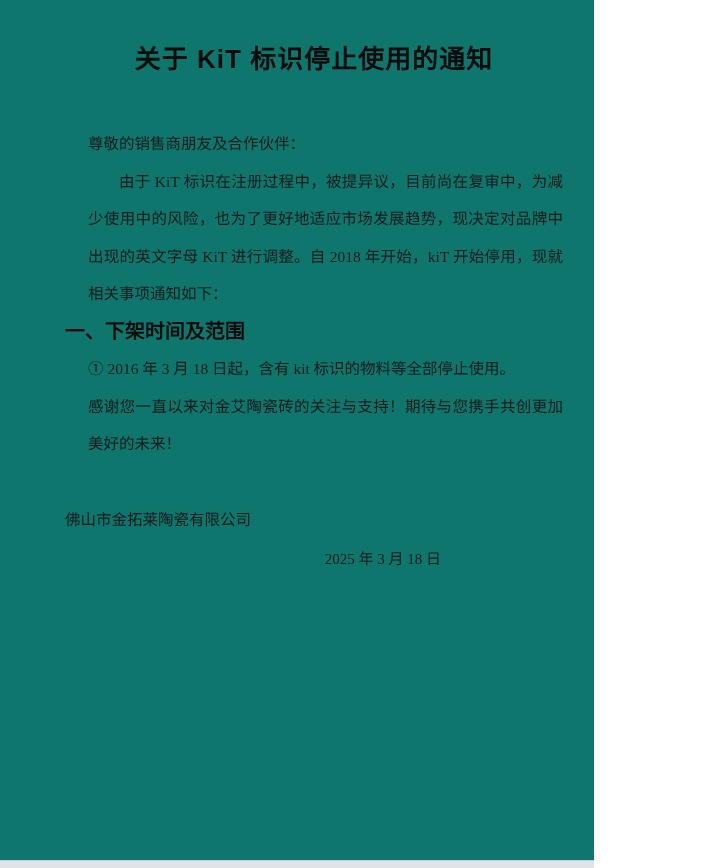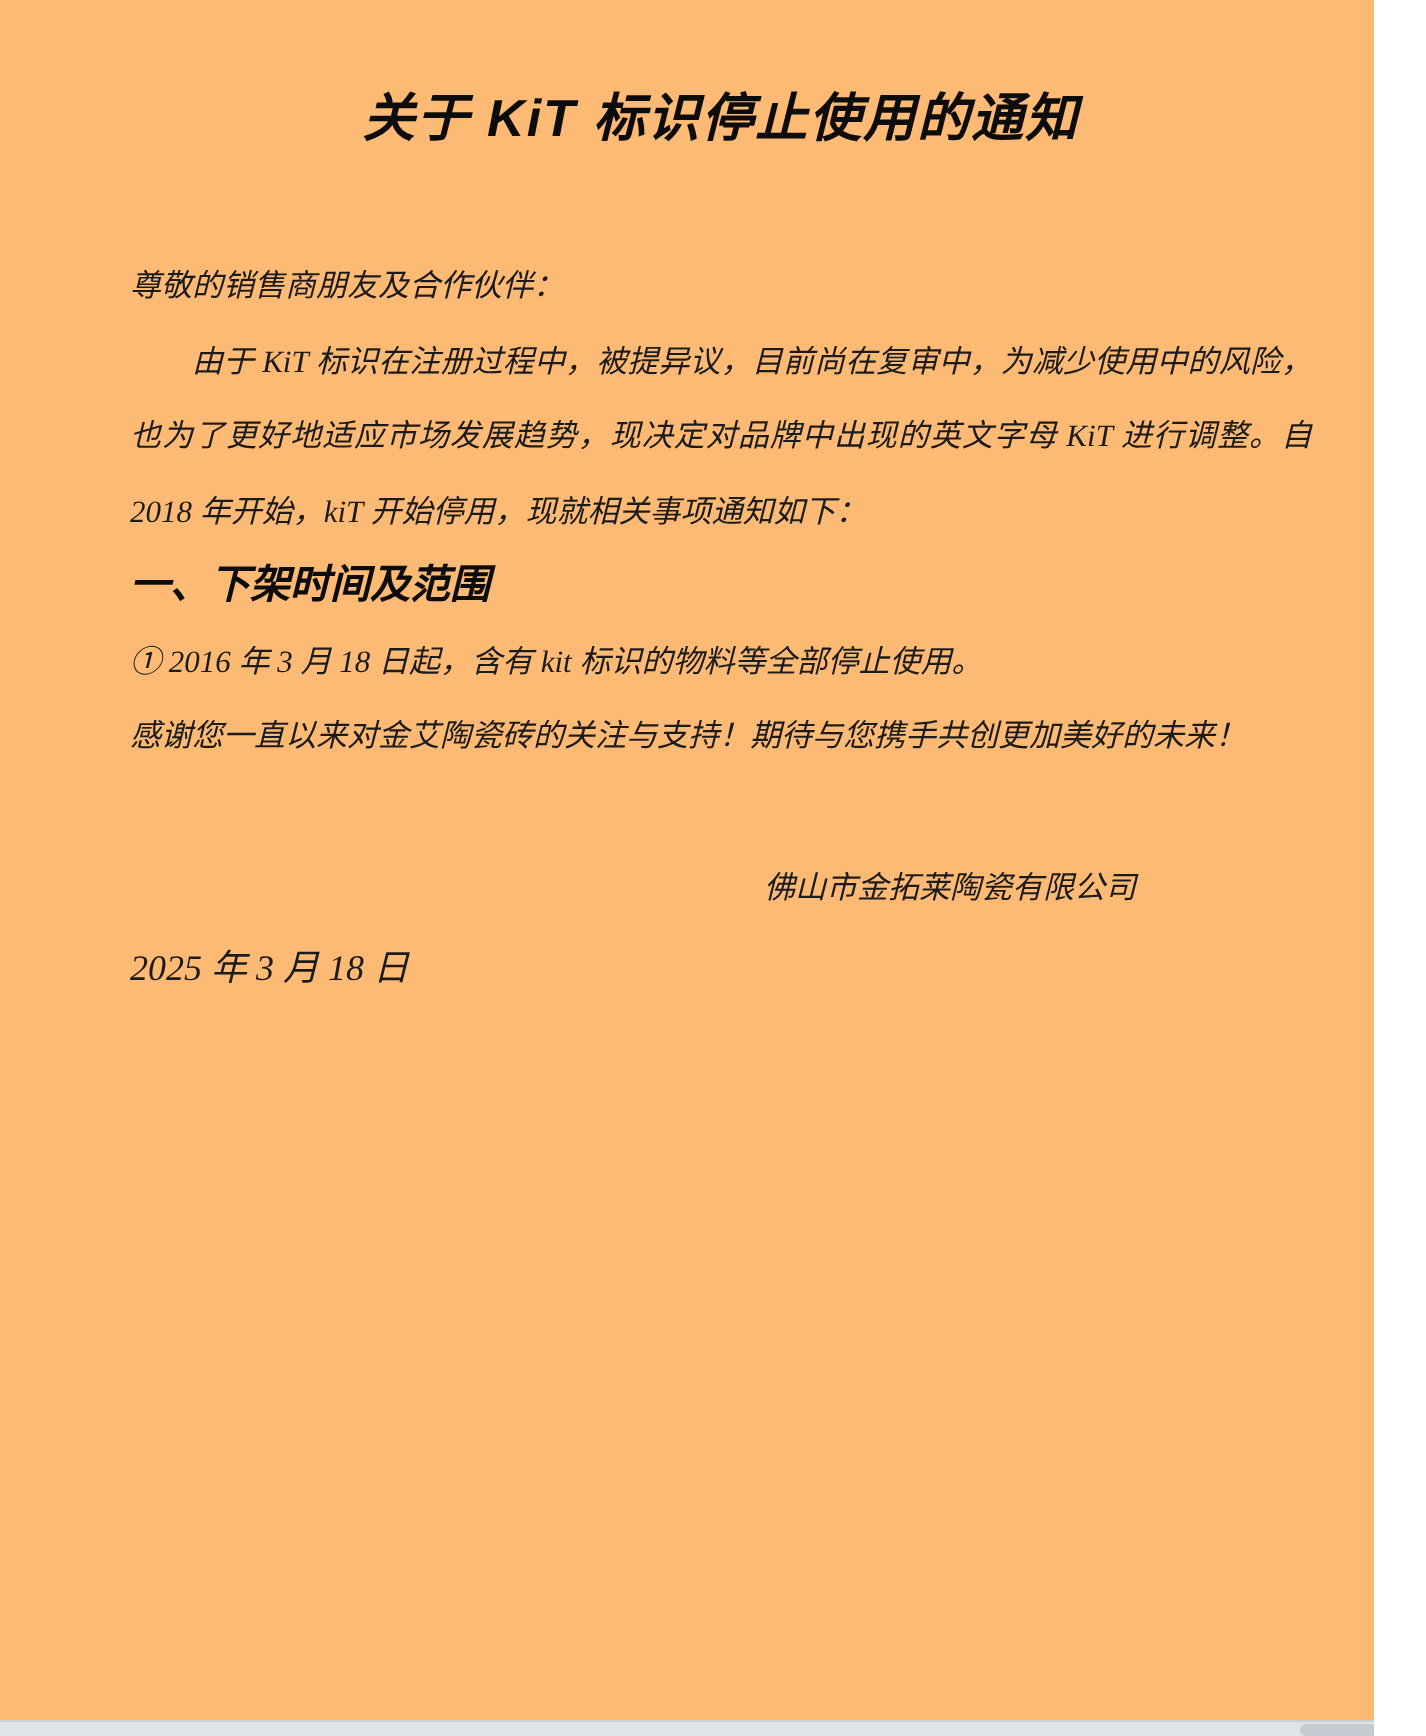--- a/index.html
+++ b/index.html
@@ -1,25 +1,24 @@
 <!DOCTYPE html>
 <html lang="zh-CN"><head>
 <meta charset="utf-8">
 <style>
   * { margin: 0; padding: 0; box-sizing: border-box; }
   html, body { background: #ffffff; }
   .page {
     position: relative;
-    width: 687px;
+    width: 594px;
     height: 868px;
-    background: #fdba74;
+    background: #0f766e;
     overflow: hidden;
     color: #1b1b1b;
     font-family: "Liberation Serif", "DejaVu Serif", serif;
-    font-style: italic;
   }
   .content {
     padding: 40px 31px 0 65px;
   }
   .doc-title {
     text-align: center;
     font-size: 26px;
     line-height: 38px;
     font-weight: bold;
     color: #0c0c0c;
@@ -28,43 +27,44 @@
   }
   .salutation {
     margin-top: 47px;
     font-size: 15.5px;
     line-height: 37.5px;
   }
   p.body-par {
     font-size: 15.5px;
     line-height: 37.5px;
     text-align: justify;
+    margin-left: 23px;
   }
   p.indent {
     text-indent: 2em;
   }
   .sec-heading {
     font-size: 20px;
     line-height: 37.5px;
     font-weight: bold;
     color: #0c0c0c;
     font-family: "Liberation Sans", "DejaVu Sans", sans-serif;
   }
   .signature-block {
     margin-top: 38px;
   }
   .signature-company {
     font-size: 15.5px;
     line-height: 37.5px;
-    text-align: right;
     padding-right: 88px;
   }
   .signature-date {
-    font-size: 18px;
+    font-size: 15px;
     line-height: 37.5px;
+    text-align: right;
     padding-right: 122px;
     margin-top: 3px;
   }
   .h-scrollbar {
     position: absolute;
     left: 0;
     bottom: 0;
     width: 713px;
     height: 8px;
     background: #e0e4e9;

